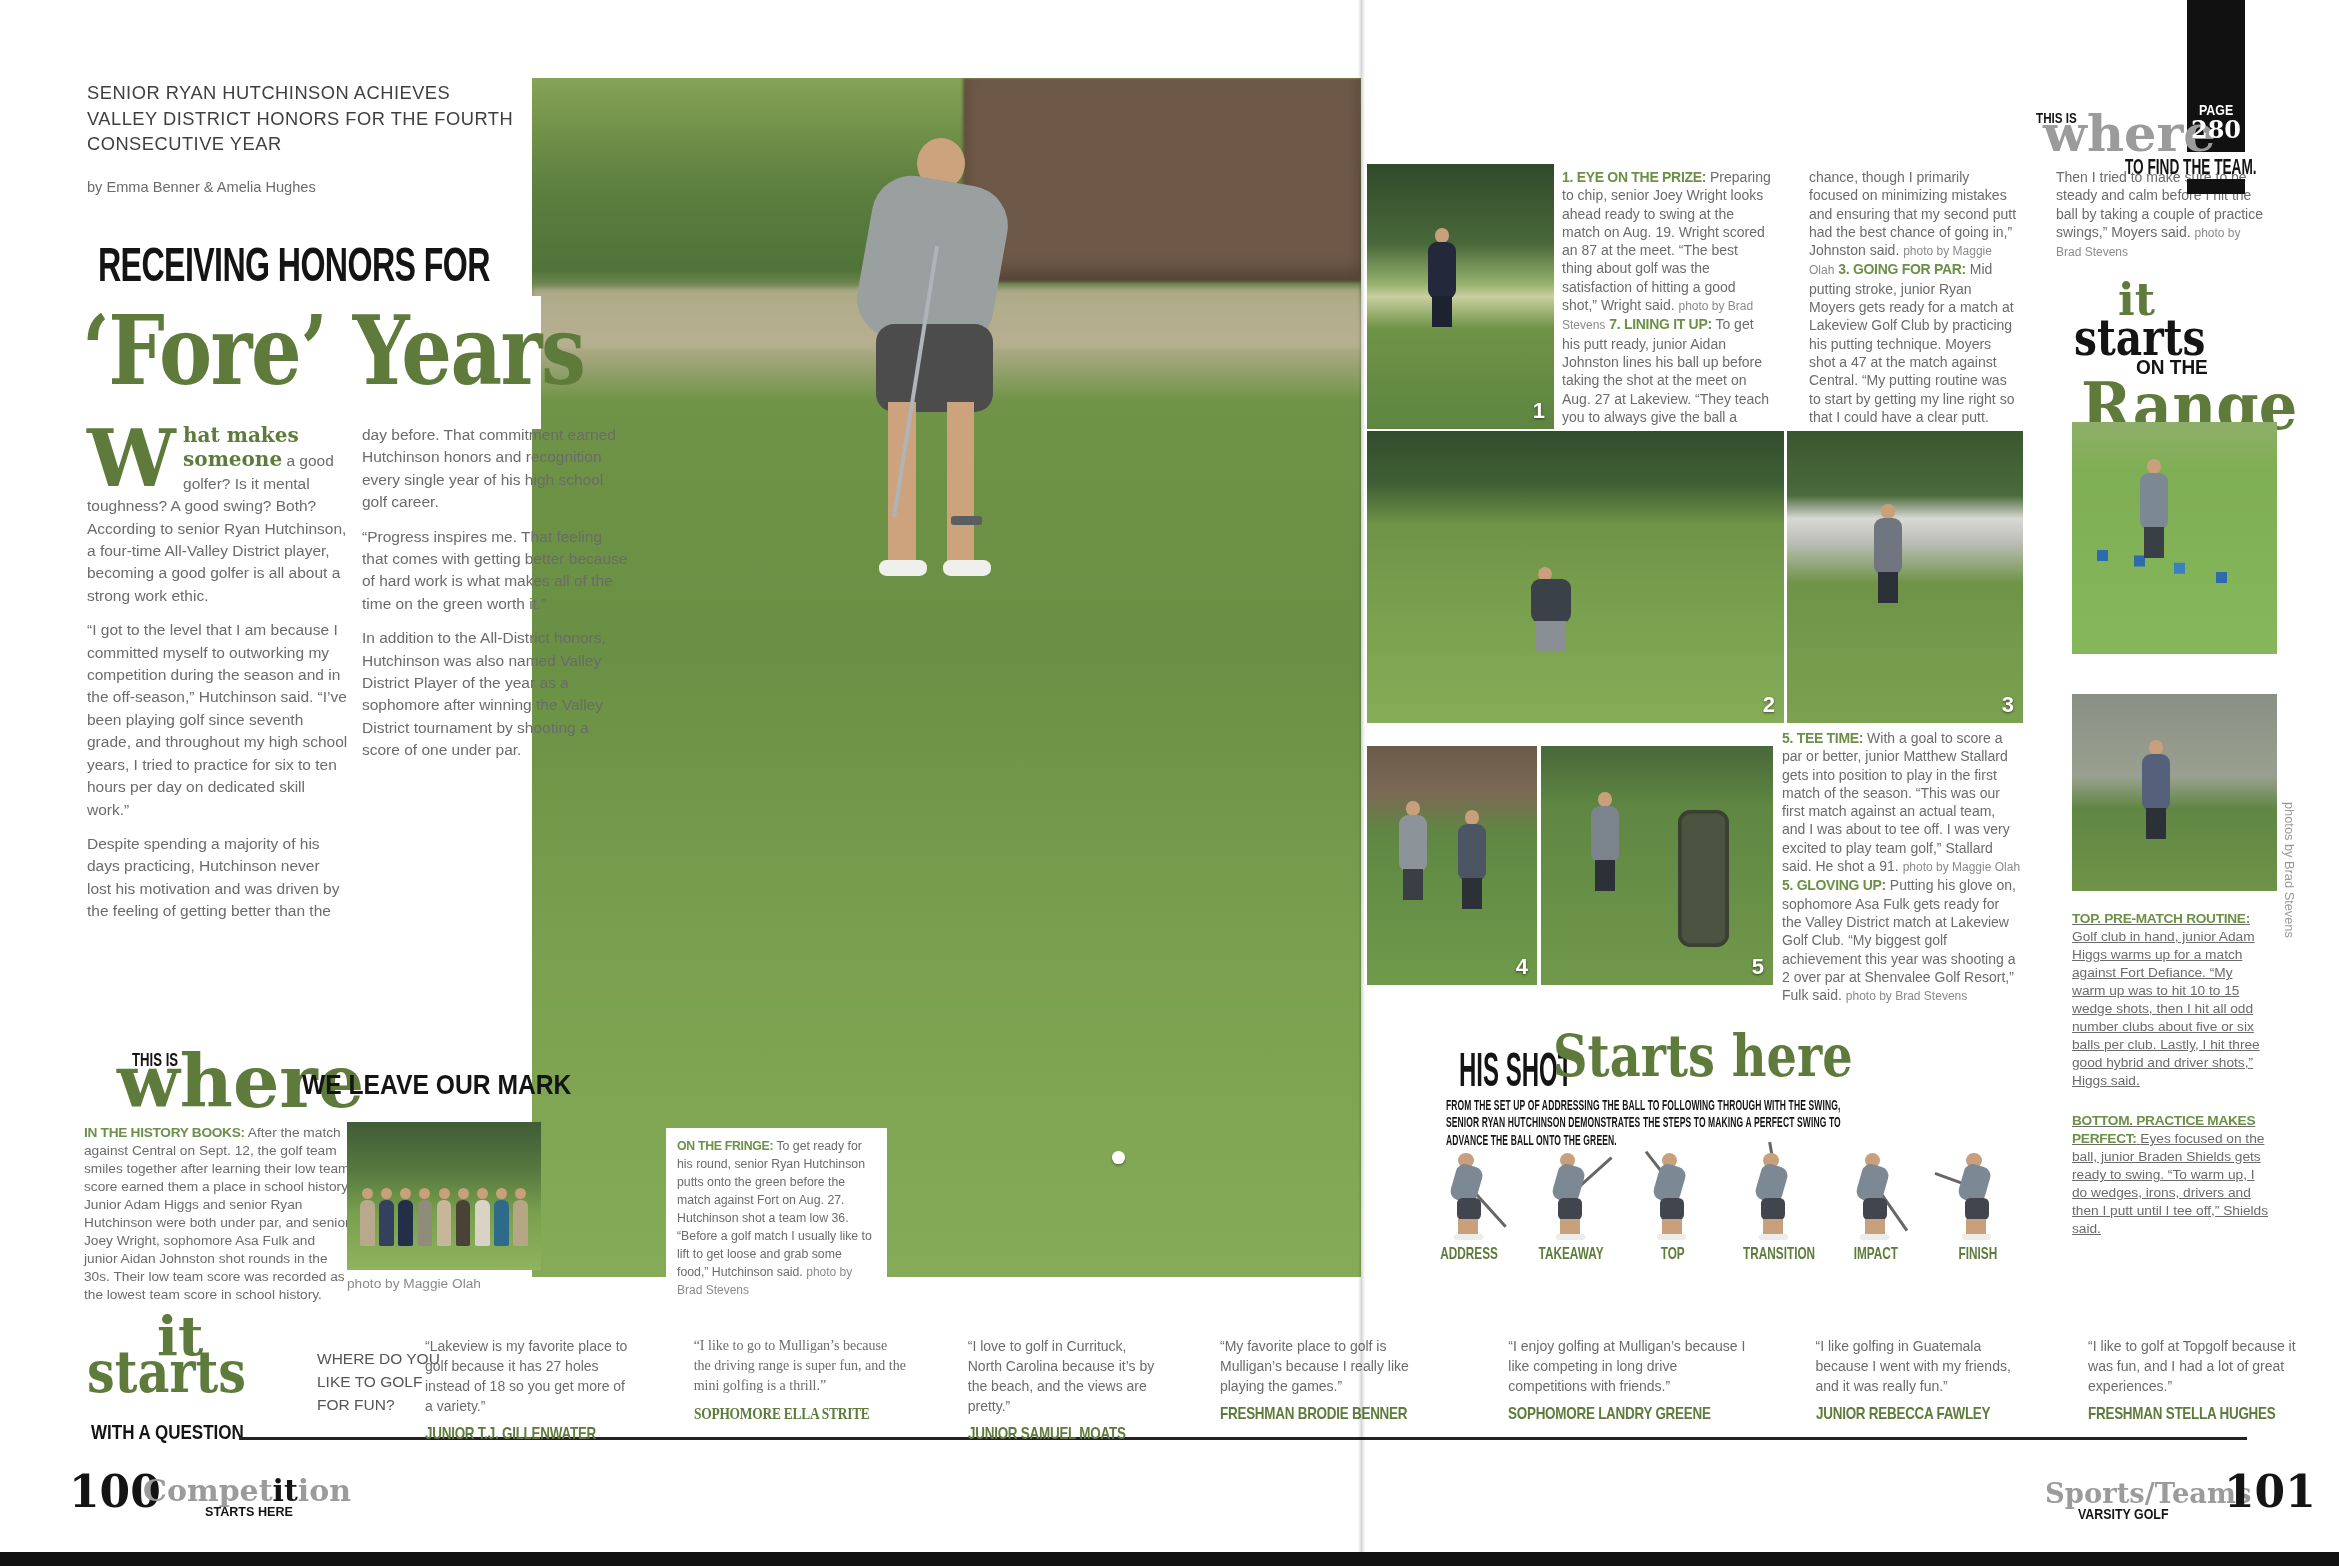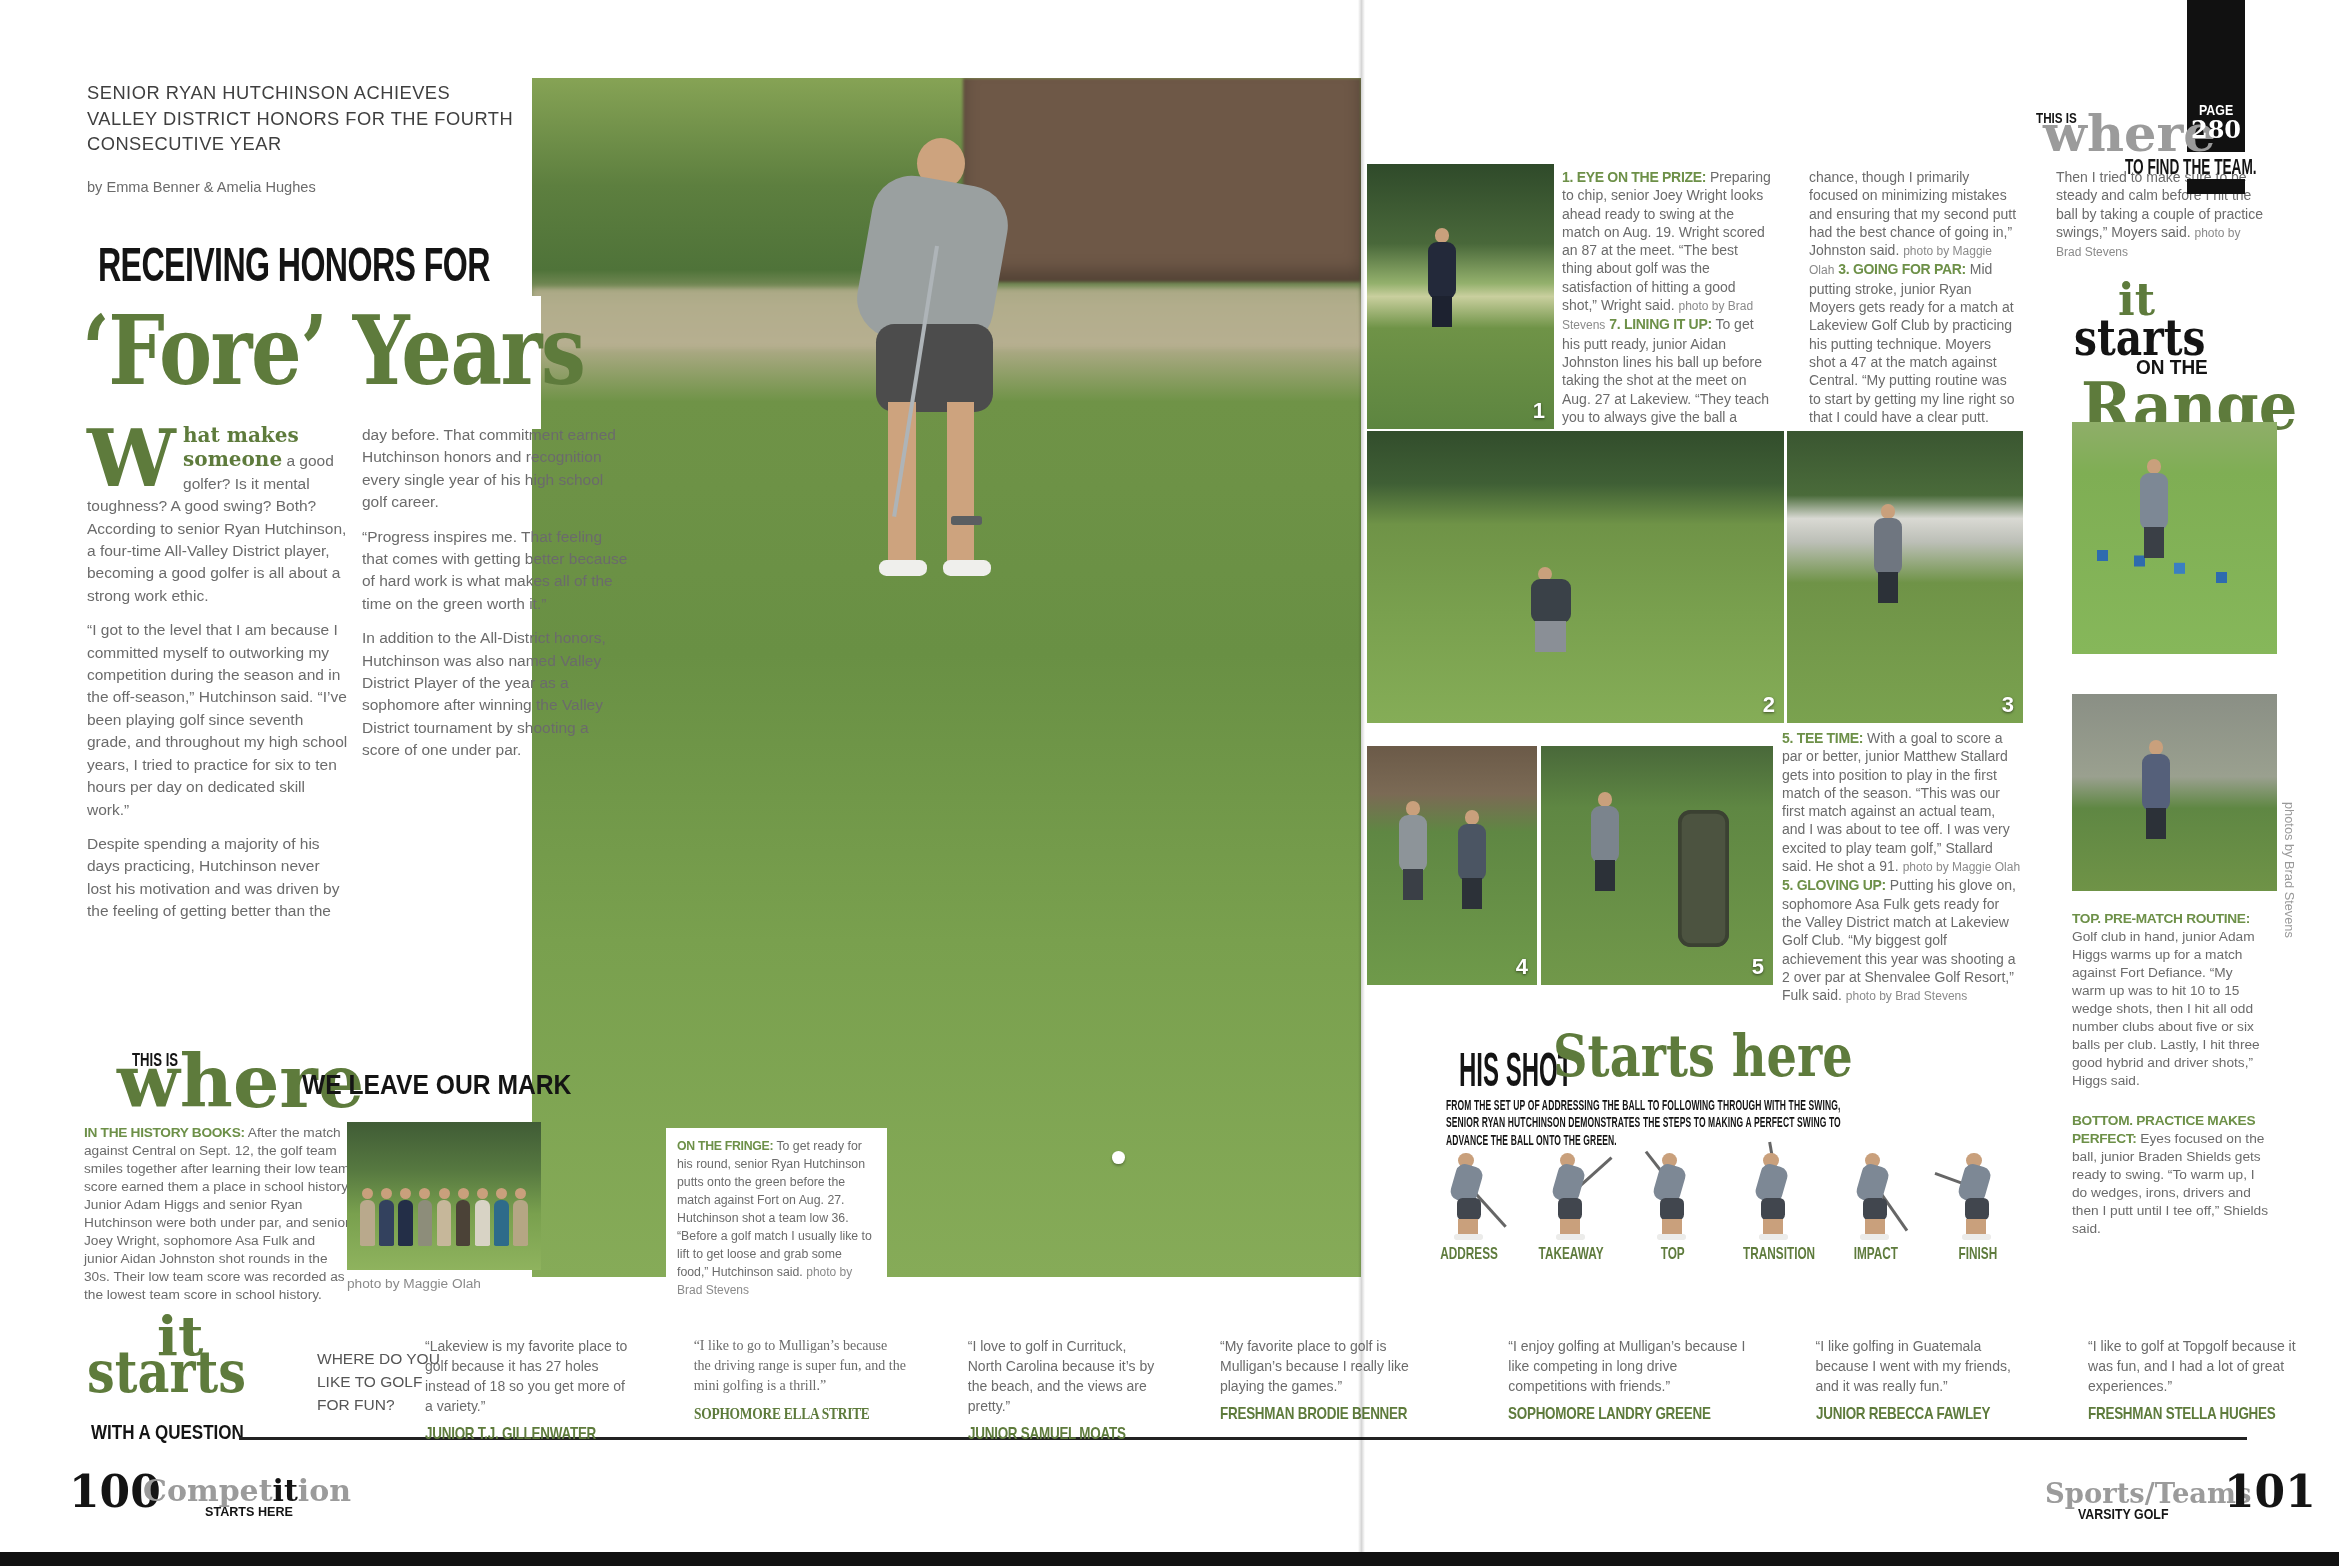--- a/index.html
+++ b/index.html
@@ -273,21 +273,21 @@
       </span>
   </div>
   <div class="photo" style="left:2072px;top:694px;width:205px;height:197px;background:linear-gradient(180deg,#8a8f85 0%,#9aa08f 42%,#5f8743 58%,#6f9347 100%);">
     <span class="fig" style="left:84px;top:46px;">
         <span class="fh"></span>
         <span class="fb" style="background:#55607a;"></span>
         <span class="fl" style="background:#2c3138;"></span>
       </span>
   </div>
 
-  <div class="abs cap" style="left:2072px;top:910px;width:197px;font-size:13.7px;line-height:18px;">
+  <div class="abs cap" style="left:2072px;top:910px;width:197px;font-size:13.7px;line-height:18px;text-decoration:underline;">
     <div style="margin-bottom:22px;">
       <span class="cap-lead">TOP. PRE-MATCH ROUTINE:</span>
       <span>Golf club in hand, junior Adam Higgs warms up for a match against Fort Defiance. “My warm up was to hit 10 to 15 wedge shots, then I hit all odd number clubs about five or six balls per club. Lastly, I hit three good hybrid and driver shots,” Higgs said.</span>
     </div>
     <div>
       <span class="cap-lead">BOTTOM. PRACTICE MAKES PERFECT:</span>
       <span>Eyes focused on the ball, junior Braden Shields gets ready to swing. “To warm up, I do wedges, irons, drivers and then I putt until I tee off,” Shields said.</span>
     </div>
   </div>
 

